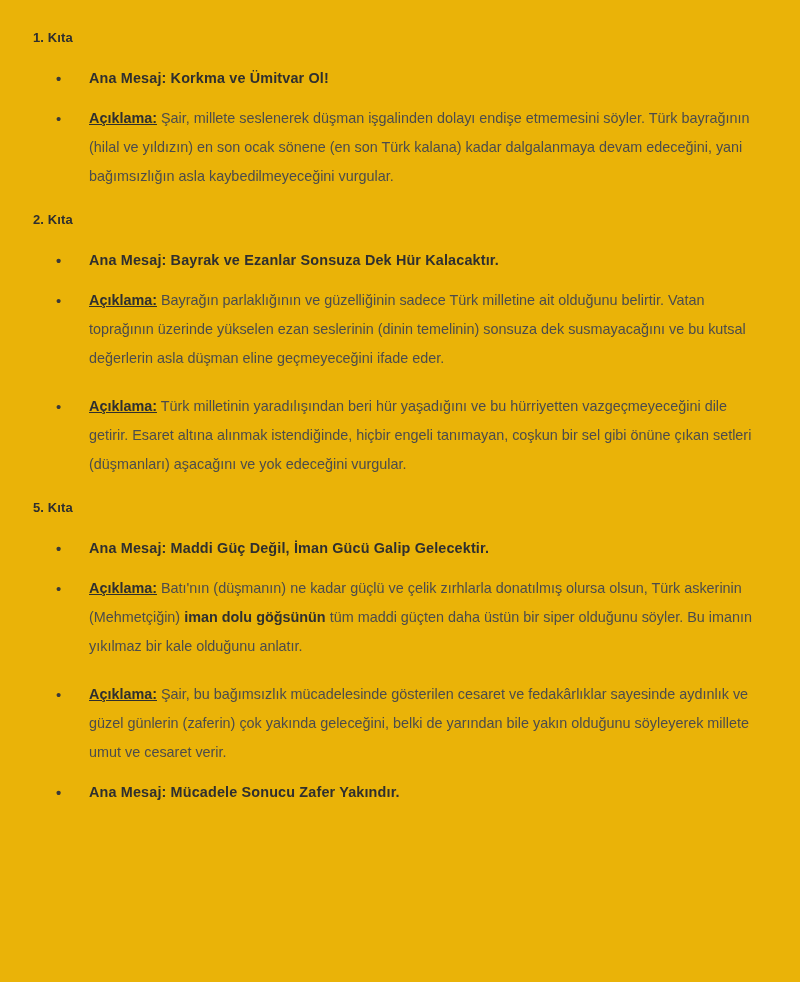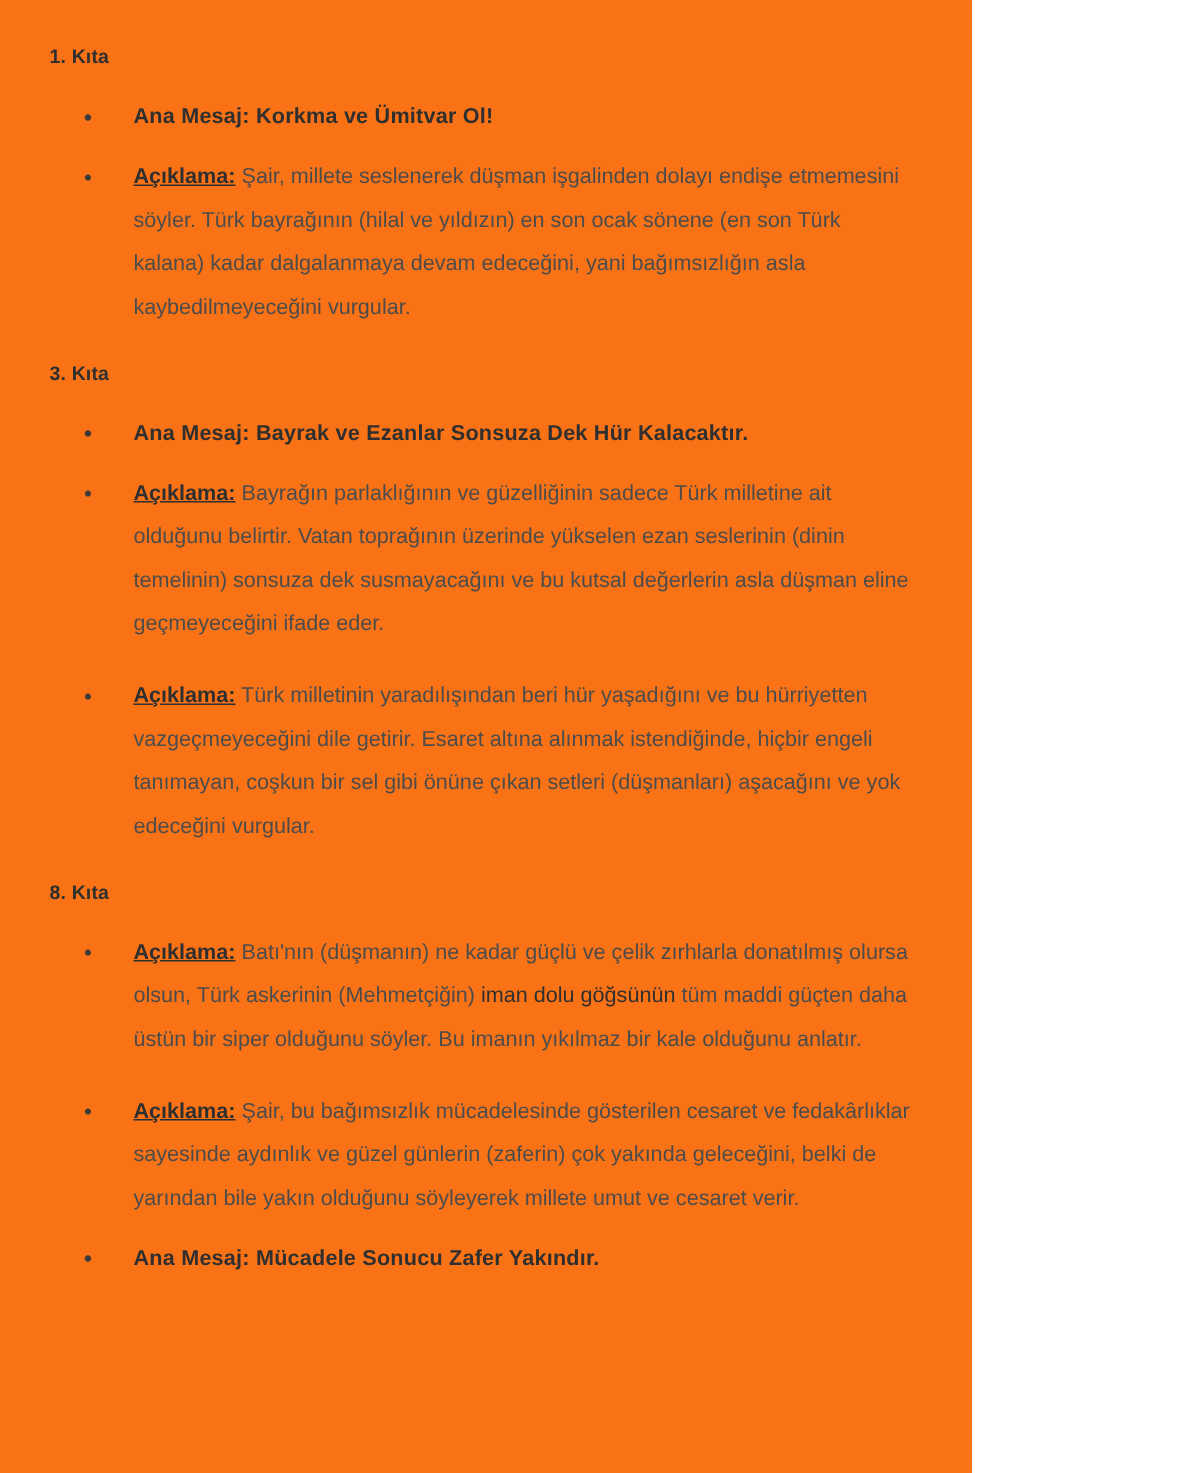--- a/index.html
+++ b/index.html
@@ -9,25 +9,25 @@
     background: #ffffff;
   }
   body {
     width: 800px;
     min-height: 982px;
     font-family: "Liberation Sans", "DejaVu Sans", sans-serif;
     -webkit-font-smoothing: antialiased;
   }
   .page {
     position: relative;
-    width: 648px;
+    width: 800px;
     min-height: 982px;
     box-sizing: border-box;
     padding: 28px 25px 20px 33px;
-    background: #f97316;
+    background: #eab308;
   }
   .section {
     margin: 0 0 19px 0;
   }
   .section-title {
     font-size: 13px;
     font-weight: bold;
     color: #2f2f2f;
     letter-spacing: 0.1px;
     line-height: 20px;
@@ -68,54 +68,55 @@
   .lbl {
     font-weight: bold;
     color: #2f2f2f;
     text-decoration: underline;
   }
   .txt {
     font-weight: normal;
     color: #4c4c4c;
   }
   .em-bold {
-    font-weight: normal;
+    font-weight: bold;
     color: #2f2f2f;
   }
 </style>
 </head>
 <body>
 
 <div class="page">
 
   <section class="section">
     <h2 class="section-title">1. Kıta</h2>
     <ul class="bullet-list">
       <li class="bullet-item main-message">Ana Mesaj: Korkma ve Ümitvar Ol!</li>
       <li class="bullet-item"><span class="lbl">Açıklama:</span><span class="txt"> Şair, millete seslenerek düşman işgalinden dolayı endişe etmemesini söyler. Türk bayrağının (hilal ve yıldızın) en son ocak sönene (en son Türk kalana) kadar dalgalanmaya devam edeceğini, yani bağımsızlığın asla kaybedilmeyeceğini vurgular.</span><span class="em-bold"></span><span class="txt"></span></li>
     </ul>
   </section>
 
   <section class="section">
-    <h2 class="section-title">3. Kıta</h2>
+    <h2 class="section-title">2. Kıta</h2>
     <ul class="bullet-list">
       <li class="bullet-item main-message">Ana Mesaj: Bayrak ve Ezanlar Sonsuza Dek Hür Kalacaktır.</li>
       <li class="bullet-item"><span class="lbl">Açıklama:</span><span class="txt"> Bayrağın parlaklığının ve güzelliğinin sadece Türk milletine ait olduğunu belirtir. Vatan toprağının üzerinde yükselen ezan seslerinin (dinin temelinin) sonsuza dek susmayacağını ve bu kutsal değerlerin asla düşman eline geçmeyeceğini ifade eder.</span><span class="em-bold"></span><span class="txt"></span></li>
     </ul>
   </section>
 
   <section class="section">
     <ul class="bullet-list">
       <li class="bullet-item"><span class="lbl">Açıklama:</span><span class="txt"> Türk milletinin yaradılışından beri hür yaşadığını ve bu hürriyetten vazgeçmeyeceğini dile getirir. Esaret altına alınmak istendiğinde, hiçbir engeli tanımayan, coşkun bir sel gibi önüne çıkan setleri (düşmanları) aşacağını ve yok edeceğini vurgular.</span><span class="em-bold"></span><span class="txt"></span></li>
     </ul>
   </section>
 
   <section class="section">
-    <h2 class="section-title">8. Kıta</h2>
+    <h2 class="section-title">5. Kıta</h2>
     <ul class="bullet-list">
+      <li class="bullet-item main-message">Ana Mesaj: Maddi Güç Değil, İman Gücü Galip Gelecektir.</li>
       <li class="bullet-item"><span class="lbl">Açıklama:</span><span class="txt"> Batı'nın (düşmanın) ne kadar güçlü ve çelik zırhlarla donatılmış olursa olsun, Türk askerinin (Mehmetçiğin) </span><span class="em-bold">iman dolu göğsünün</span><span class="txt"> tüm maddi güçten daha üstün bir siper olduğunu söyler. Bu imanın yıkılmaz bir kale olduğunu anlatır.</span></li>
     </ul>
   </section>
 
   <section class="section">
     <ul class="bullet-list">
       <li class="bullet-item"><span class="lbl">Açıklama:</span><span class="txt"> Şair, bu bağımsızlık mücadelesinde gösterilen cesaret ve fedakârlıklar sayesinde aydınlık ve güzel günlerin (zaferin) çok yakında geleceğini, belki de yarından bile yakın olduğunu söyleyerek millete umut ve cesaret verir.</span><span class="em-bold"></span><span class="txt"></span></li>
       <li class="bullet-item main-message">Ana Mesaj: Mücadele Sonucu Zafer Yakındır.</li>
     </ul>
   </section>

